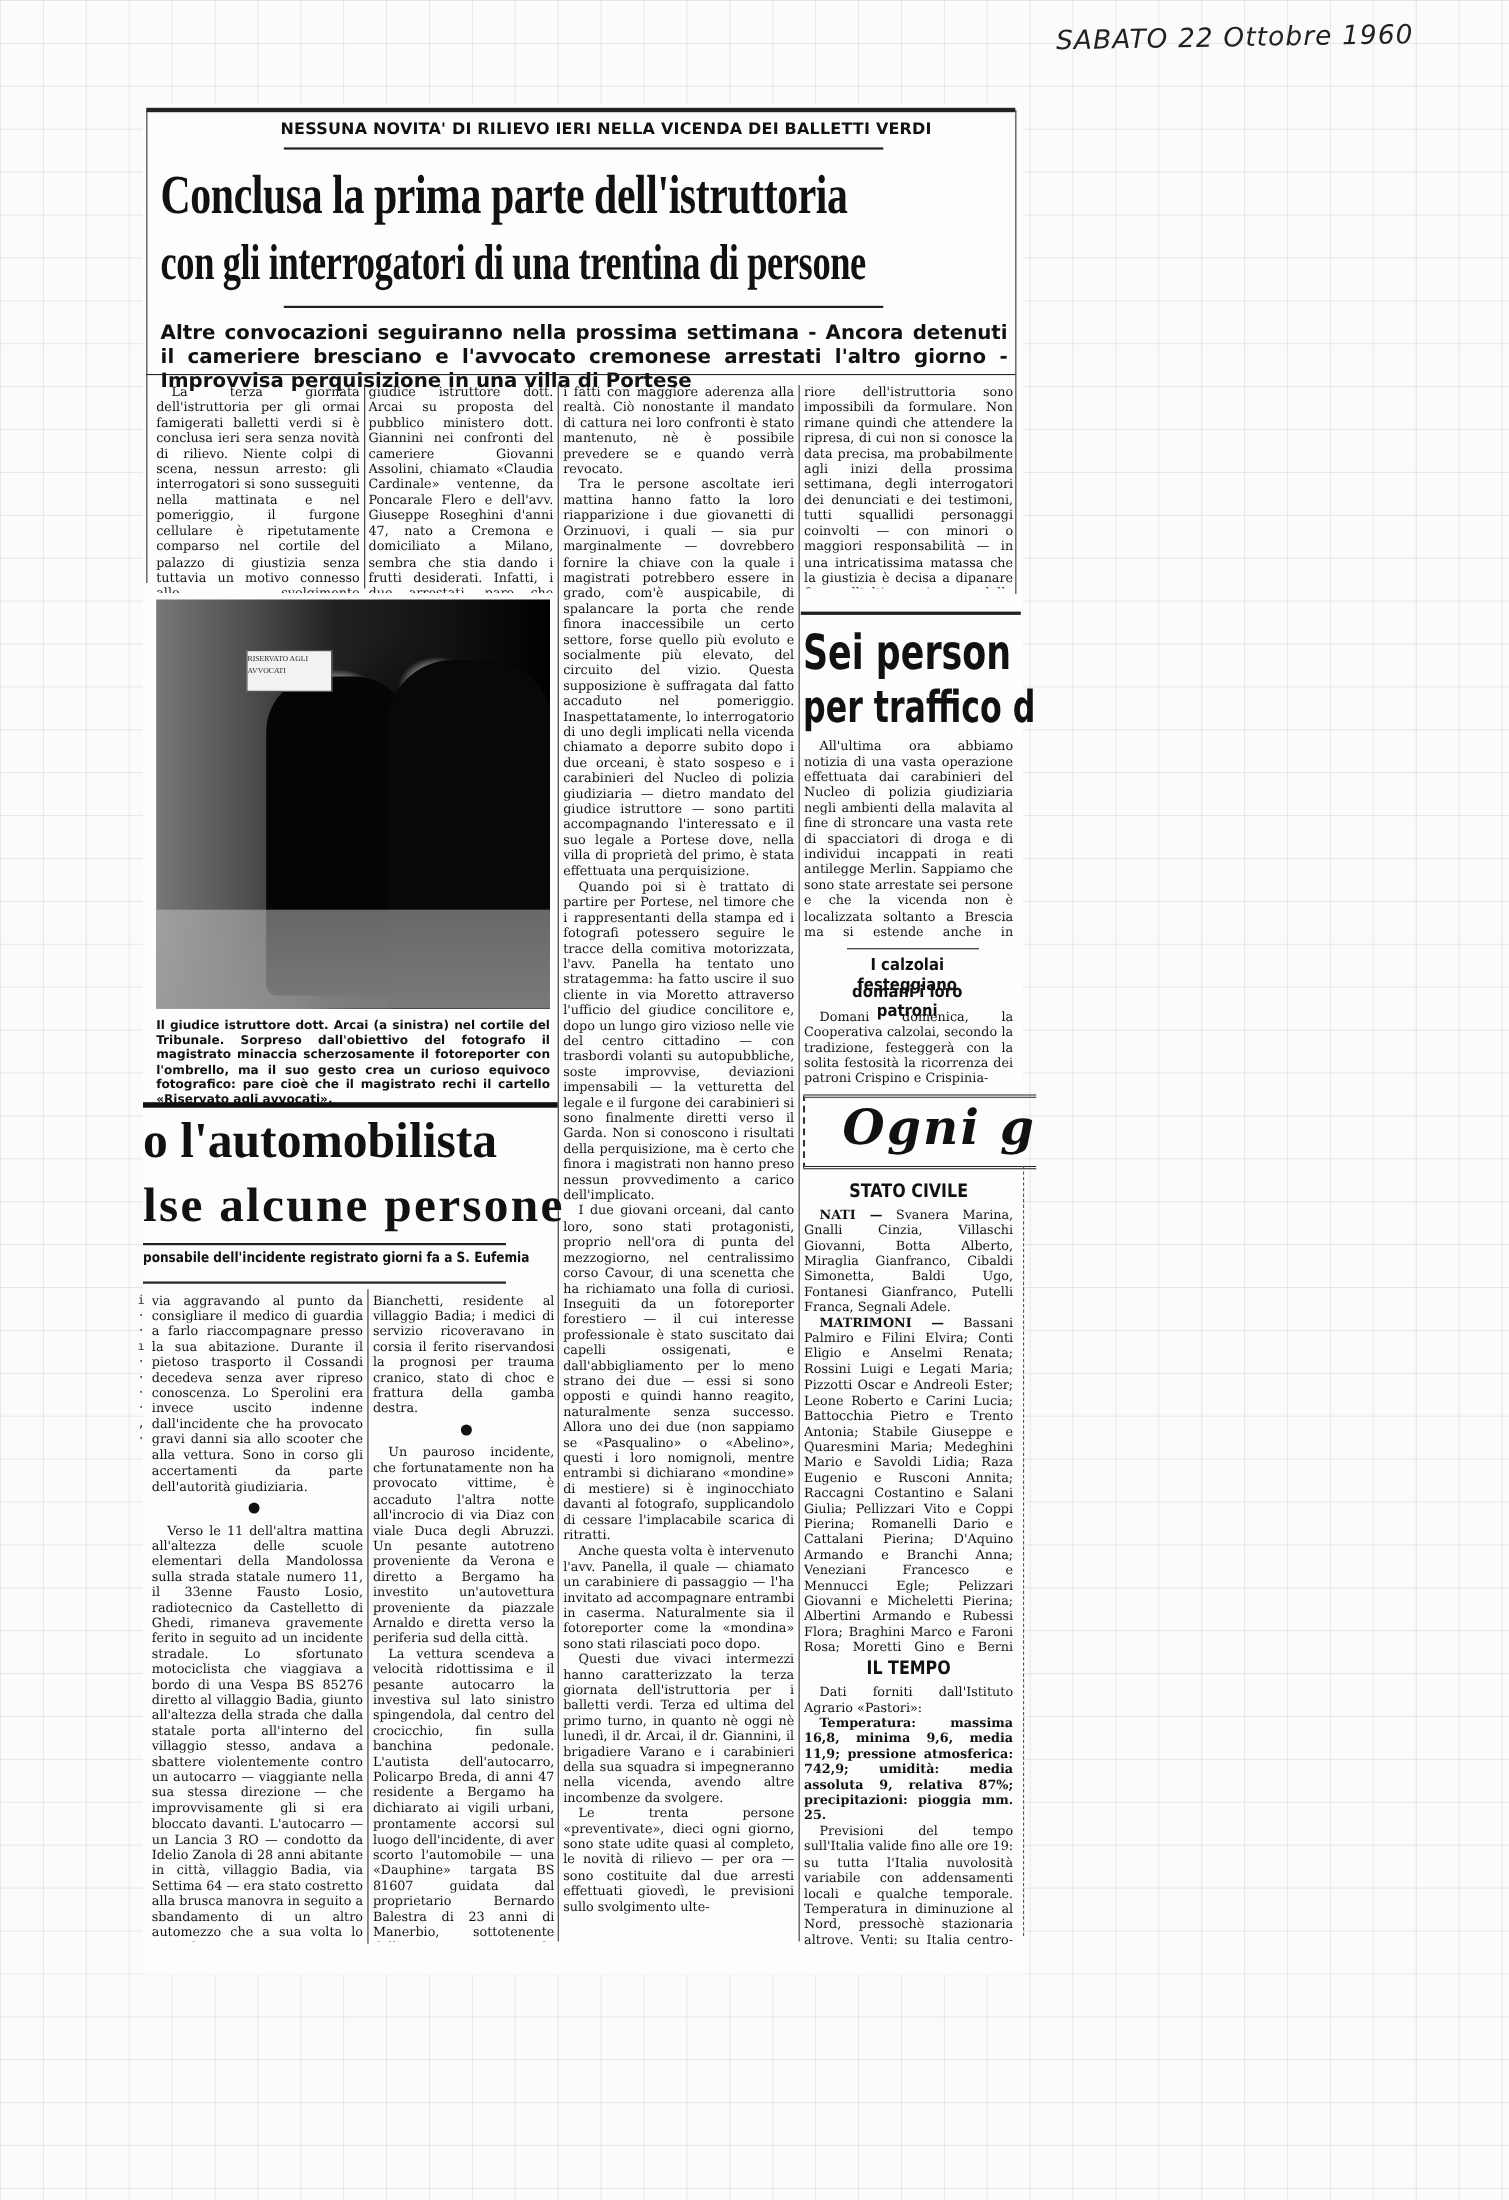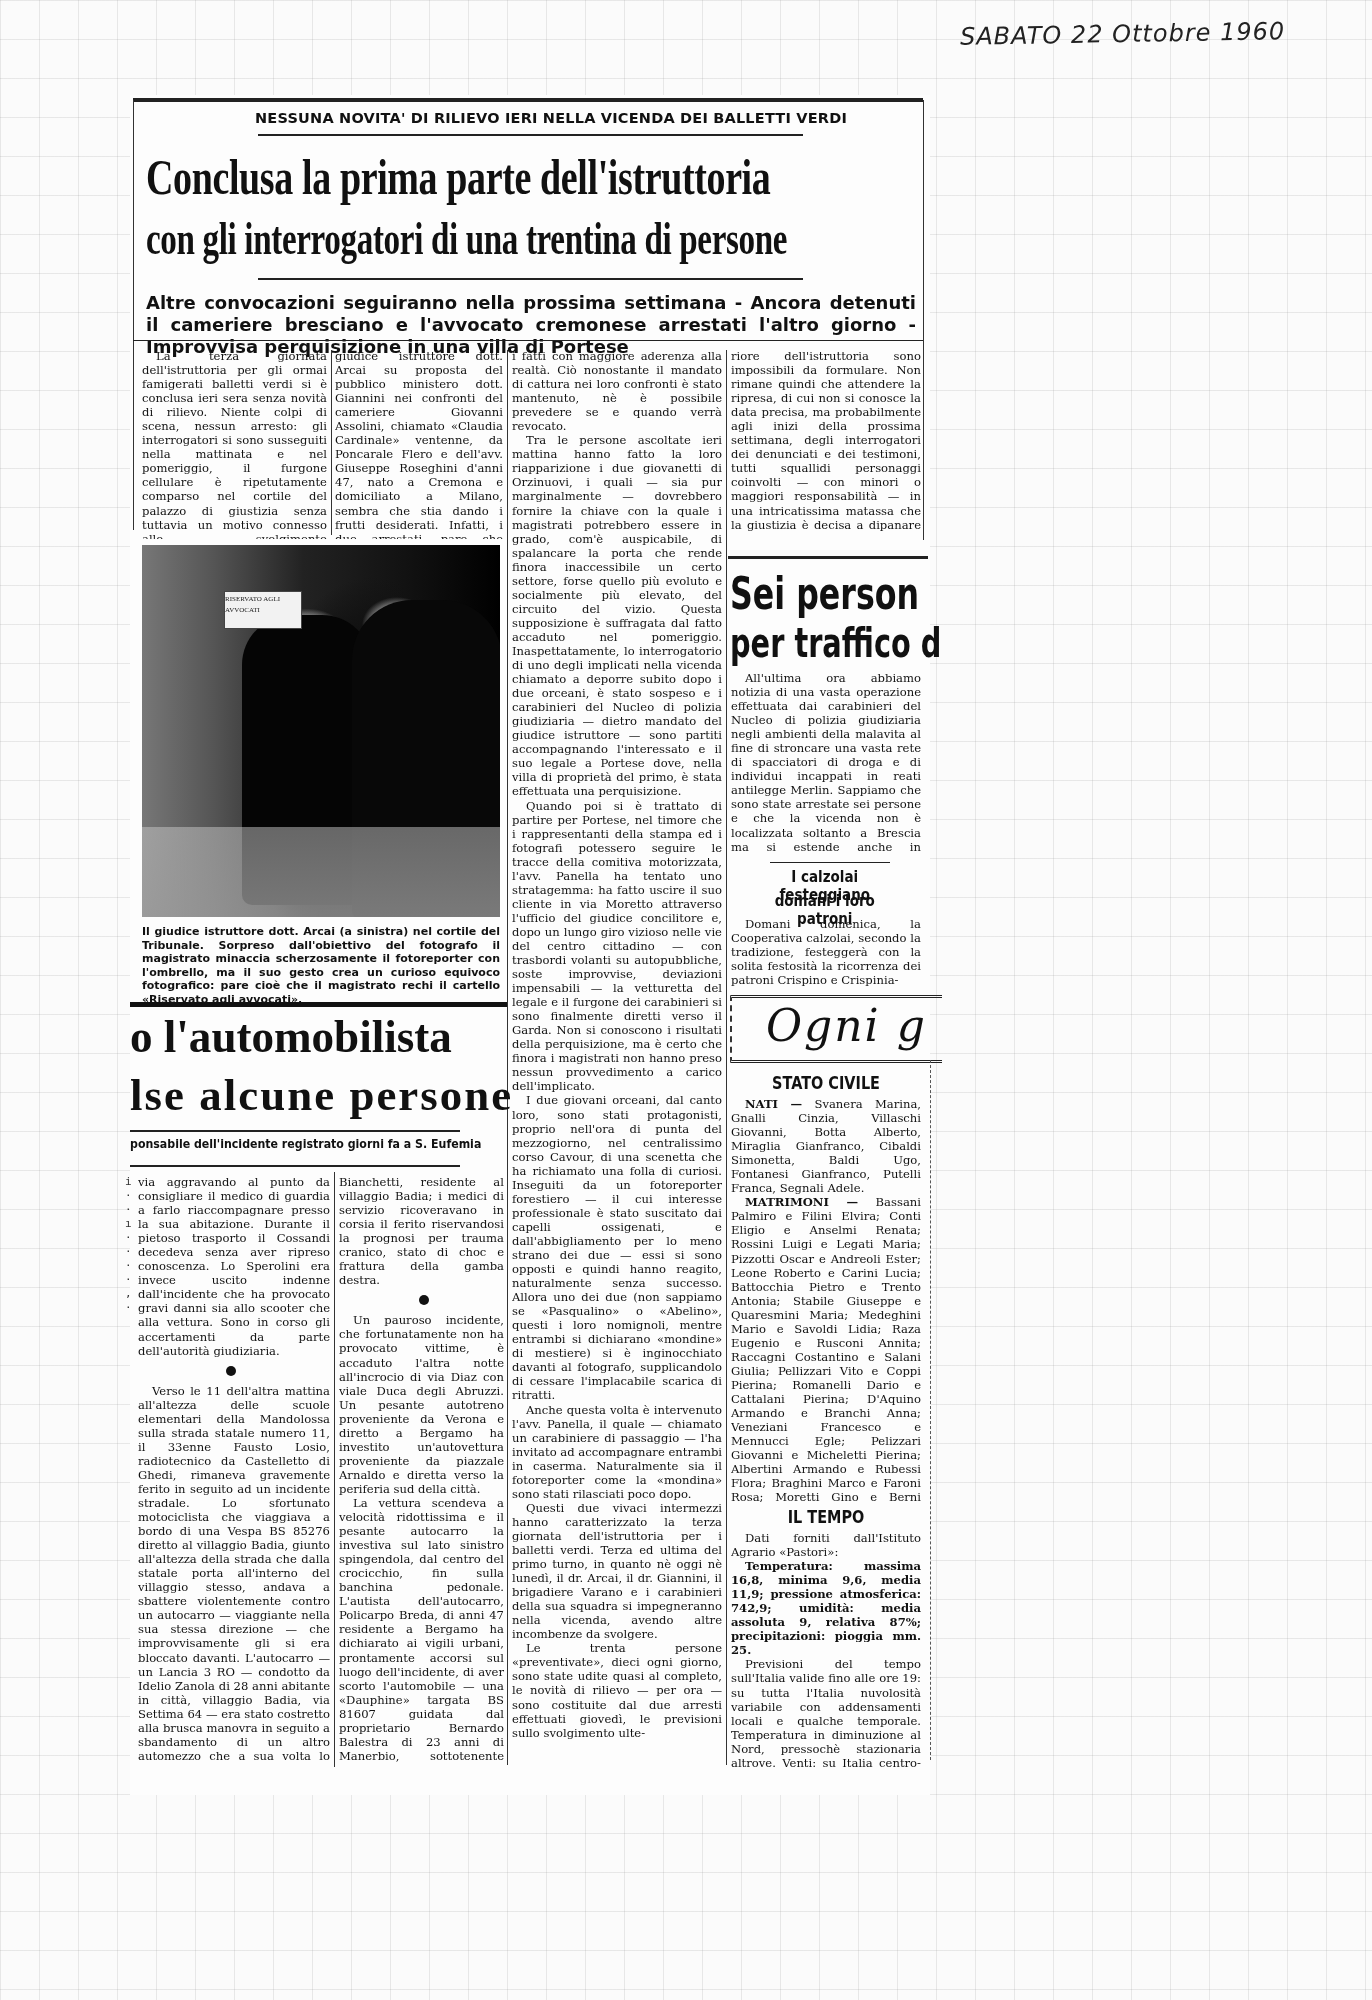--- a/index.html
+++ b/index.html
@@ -90,21 +90,21 @@
   .subhead {
     position:absolute; font-family:"DejaVu Sans",sans-serif; font-weight:bold; text-align:center;
     transform-origin:left top;
   }
   .ogni-box {
     position:absolute; left:730px; top:995px; width:210px; height:62px;
     border-top:3px double #222; border-bottom:3px double #222; border-left:2px dashed #333;
     overflow:hidden;
   }
   .ogni-box span {
-    position:absolute; left:34px; top:2px; font-family:"DejaVu Serif",serif; font-weight:normal;
+    position:absolute; left:34px; top:2px; font-family:"DejaVu Serif",serif; font-weight:bold;
     font-style:italic; font-size:44px; letter-spacing:2px;
   }
   .dot { position:absolute; width:10px; height:10px; border-radius:50%; background:#111; }
   .bold-run { font-weight:bold; }
   .edge-marks { position:absolute; font-family:"DejaVu Sans Mono",monospace; font-size:11px; line-height:14px; color:#333; }
 </style>
 </head>
 <body>
 
 <div class="handwriting">SABATO 22 Ottobre 1960</div>

